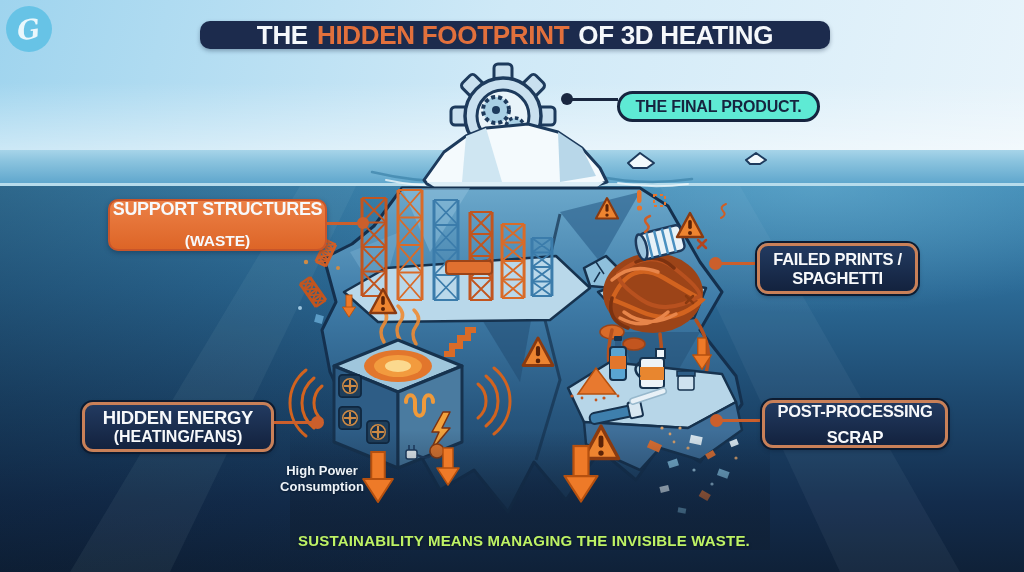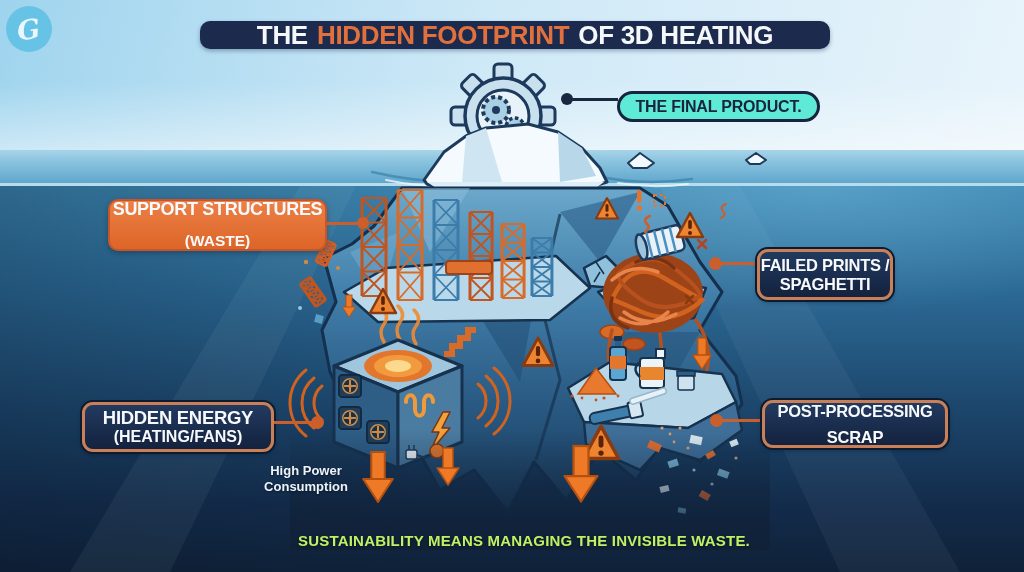--- a/index.html
+++ b/index.html
@@ -72,21 +72,21 @@
     background:linear-gradient(#223a60,#13223e);
     border:3px solid #c98058;border-radius:11px;
     box-shadow:0 0 0 2px #0d1b30, 0 2px 5px rgba(5,15,30,.4);
   }
   .support-box{left:108px;top:199px;width:219px;height:52px;justify-content:flex-end;}
   .support-box .l1{font-size:18px;letter-spacing:-0.3px;}
   .support-box .l2{font-size:15.5px;margin-top:12px;}
   .machine-box{left:82px;top:402px;width:192px;height:50px;}
   .machine-box .l1{font-size:18.5px;letter-spacing:-0.3px;}
   .machine-box .l2{font-size:16px;}
-  .failed-box{left:757px;top:249px;width:136px;height:51px;}
+  .failed-box{left:757px;top:243px;width:161px;height:51px;}
   .failed-box .l1,.failed-box .l2{font-size:16.5px;letter-spacing:-0.3px;}
   .post-box{left:762px;top:400px;width:186px;height:48px;gap:7px;}
   .post-box .l1,.post-box .l2{font-size:16.5px;letter-spacing:-0.3px;}
 
   
   .conn{position:absolute;height:3px;background:#cb5f2c;}
   .dot{position:absolute;border-radius:50%;background:#cb5f2c;}
   .conn.dark{background:#1a2740;}
   .dot.dark{background:#1a2740;}
   .c-final{left:570px;top:98px;width:48px;}
@@ -95,21 +95,21 @@
   .d-support{left:357px;top:217px;width:12px;height:12px;}
   .c-machine{left:274px;top:421px;width:44px;}
   .d-machine{left:311px;top:416px;width:13px;height:13px;}
   .c-failed{left:716px;top:262px;width:41px;}
   .d-failed{left:709px;top:257px;width:13px;height:13px;}
   .c-post{left:718px;top:419px;width:44px;}
   .d-post{left:710px;top:414px;width:13px;height:13px;}
 
   
   .high-power{
-    position:absolute;left:260px;top:463px;width:92px;text-align:center;
+    position:absolute;left:276px;top:463px;width:92px;text-align:center;
     color:#edf3f8;font-size:13px;font-weight:700;line-height:1.2;
     text-shadow:0 1px 2px rgba(5,15,30,.6);
   }
   .footer-caption{
     position:absolute;left:12px;top:532px;width:1024px;text-align:center;
     color:#bef264;font-size:15px;font-weight:800;letter-spacing:0.2px;
     text-shadow:0 1px 3px rgba(3,10,22,.5);white-space:nowrap;
   }
 </style>
 </head>

